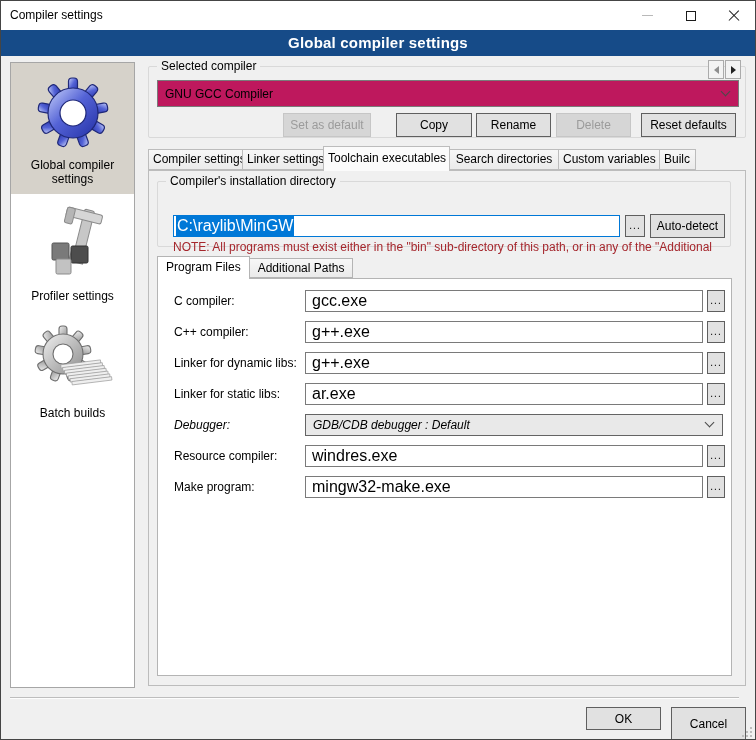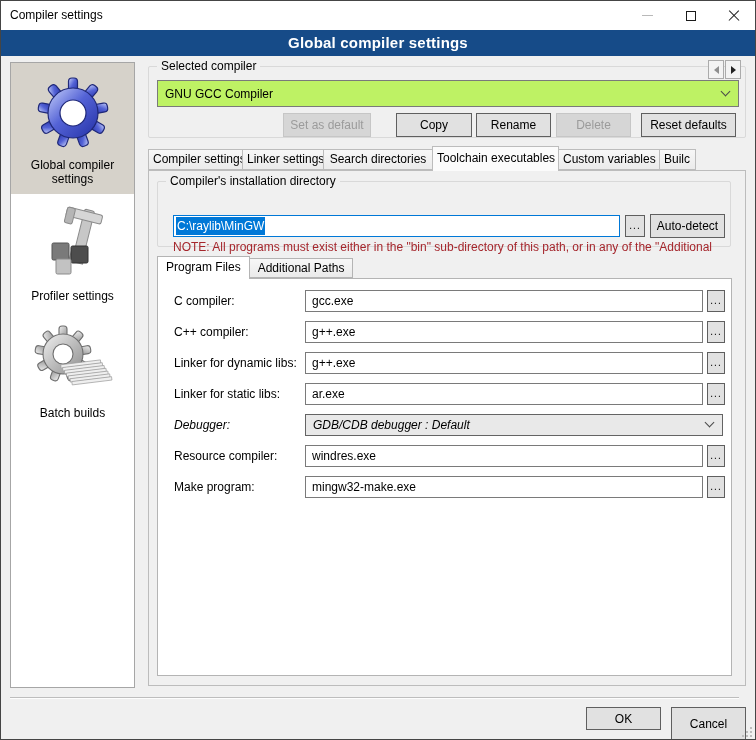--- a/index.html
+++ b/index.html
@@ -49,21 +49,21 @@
 
   
   .btn{
     background:#e1e1e1; border:1px solid #5f5f5f; font-size:12px; color:#000;
     font-family:"Liberation Sans", sans-serif; text-align:center; cursor:default;
   }
   .btn.disabled{ background:#d6d6d6; border-color:#c6c6c6; color:#9b9b9b; }
 
   
   .combo{
-    position:absolute; background:#bef264; border:1px solid #7a7a7a; height:27px;
+    position:absolute; background:#be185d; border:1px solid #7a7a7a; height:27px;
     display:flex; align-items:center; padding:0 24px 0 7px; overflow:hidden;
   }
   .combo.gray{ background:#e9e9e9; border-color:#646464; height:22px; }
   .combo-text{ font-size:12px; color:#000; white-space:nowrap; }
   .chev{
     position:absolute; right:9px; top:50%; width:7px; height:7px; margin-top:-6px;
     border-right:1.2px solid #4a4a4a; border-bottom:1.2px solid #4a4a4a; transform:rotate(45deg);
   }
 
   
@@ -89,21 +89,21 @@
     position:absolute; left:147px; top:114px; width:598px; height:516px;
     background:#f0f0f0; border:1px solid #bcbcbc; z-index:2;
   }
 
   
   .pathbox{
     position:absolute; left:15px; top:33px; width:447px; height:22px;
     background:#fff; border:1px solid #0078d7; display:flex; align-items:center;
     padding-left:2px; overflow:hidden;
   }
-  .path-sel{ background:#0078d7; color:#fff; font-size:12px; padding:2px 1px; white-space:pre; }
+  .path-sel{ background:#0078d7; color:#fff; font-size:16px; padding:2px 1px; white-space:pre; }
   .note-line{
     position:absolute; left:15px; top:58px; width:556px; font-size:12px; color:#a5262c;
     white-space:nowrap; overflow:hidden;
   }
 
   
   .innerstrip{ position:absolute; left:8px; top:84px; height:23px; display:flex; align-items:flex-end; z-index:3; }
   .itab{
     height:20px; line-height:18px; font-size:12px; padding:0 8px; background:linear-gradient(#f7f7f7,#eaeaea);
     border:1px solid #b4b4b4; margin-right:-1px; white-space:nowrap; cursor:default;text-align:right;
@@ -112,21 +112,21 @@
   .innerpage{
     position:absolute; left:8px; top:107px; width:575px; height:398px;
     background:#fff; border:1px solid #b4b4b4; z-index:2;
   }
 
   
   .frow{ position:absolute; left:0; width:100%; height:22px; }
   .flabel{ position:absolute; left:16px; top:0; line-height:22px; font-size:12px; color:#000; white-space:nowrap; }
   .finput{
     position:absolute; left:147px; top:0; width:398px; height:22px;
-    border:1px solid #7a7a7a; background:#fff; font-size:12px; padding:0 6px;
+    border:1px solid #7a7a7a; background:#fff; font-size:16px; padding:0 6px;
     font-family:"Liberation Sans", sans-serif; color:#000;
   }
   .fbrowse{ position:absolute; left:549px; top:0; width:18px; height:22px; font-size:10px; line-height:18px; letter-spacing:1px; }
   .browse-top{ position:absolute; left:467px; top:33px; width:20px; height:22px; font-size:10px; line-height:18px; letter-spacing:1px; }
 
   
   .divider{ position:absolute; left:9px; top:641px; width:729px; height:2px; border-top:1px solid #bdbdbd; border-bottom:1px solid #fdfdfd; }
   .ok-btn{ position:absolute; left:585px; top:651px; width:75px; height:23px; }
   .cancel-btn{ position:absolute; left:670px; top:651px; width:75px; height:33px; }
   .grip{ position:absolute; right:3px; bottom:2px; width:10px; height:10px; }
@@ -248,22 +248,22 @@
       <button class="btn disabled" style="position:absolute; left:134px; top:46px; width:88px; height:24px;">Set as default</button>
       <button class="btn" style="position:absolute; left:247px; top:46px; width:76px; height:24px;">Copy</button>
       <button class="btn" style="position:absolute; left:327px; top:46px; width:75px; height:24px;">Rename</button>
       <button class="btn disabled" style="position:absolute; left:407px; top:46px; width:75px; height:24px;">Delete</button>
       <button class="btn" style="position:absolute; left:492px; top:46px; width:95px; height:24px;">Reset defaults</button>
     </div>
 
     <div class="tabstrip">
       <div class="tab" style="width:95px;">Compiler settings</div>
       <div class="tab" style="width:82px;">Linker settings</div>
+      <div class="tab active" style="width:127px;">Toolchain executables</div>
       <div class="tab" style="width:110px;">Search directories</div>
-      <div class="tab active" style="width:127px;">Toolchain executables</div>
       <div class="tab" style="width:102px;">Custom variables</div>
       <div class="tab" style="width:37px; text-align:left;">Builc</div>
     </div>
     <div class="tab-scroll" style="left:707px;">
         <span class="tri-left"></span>
       </div>
     <div class="tab-scroll" style="left:724px;">
         <span class="tri-right"></span>
       </div>
 

